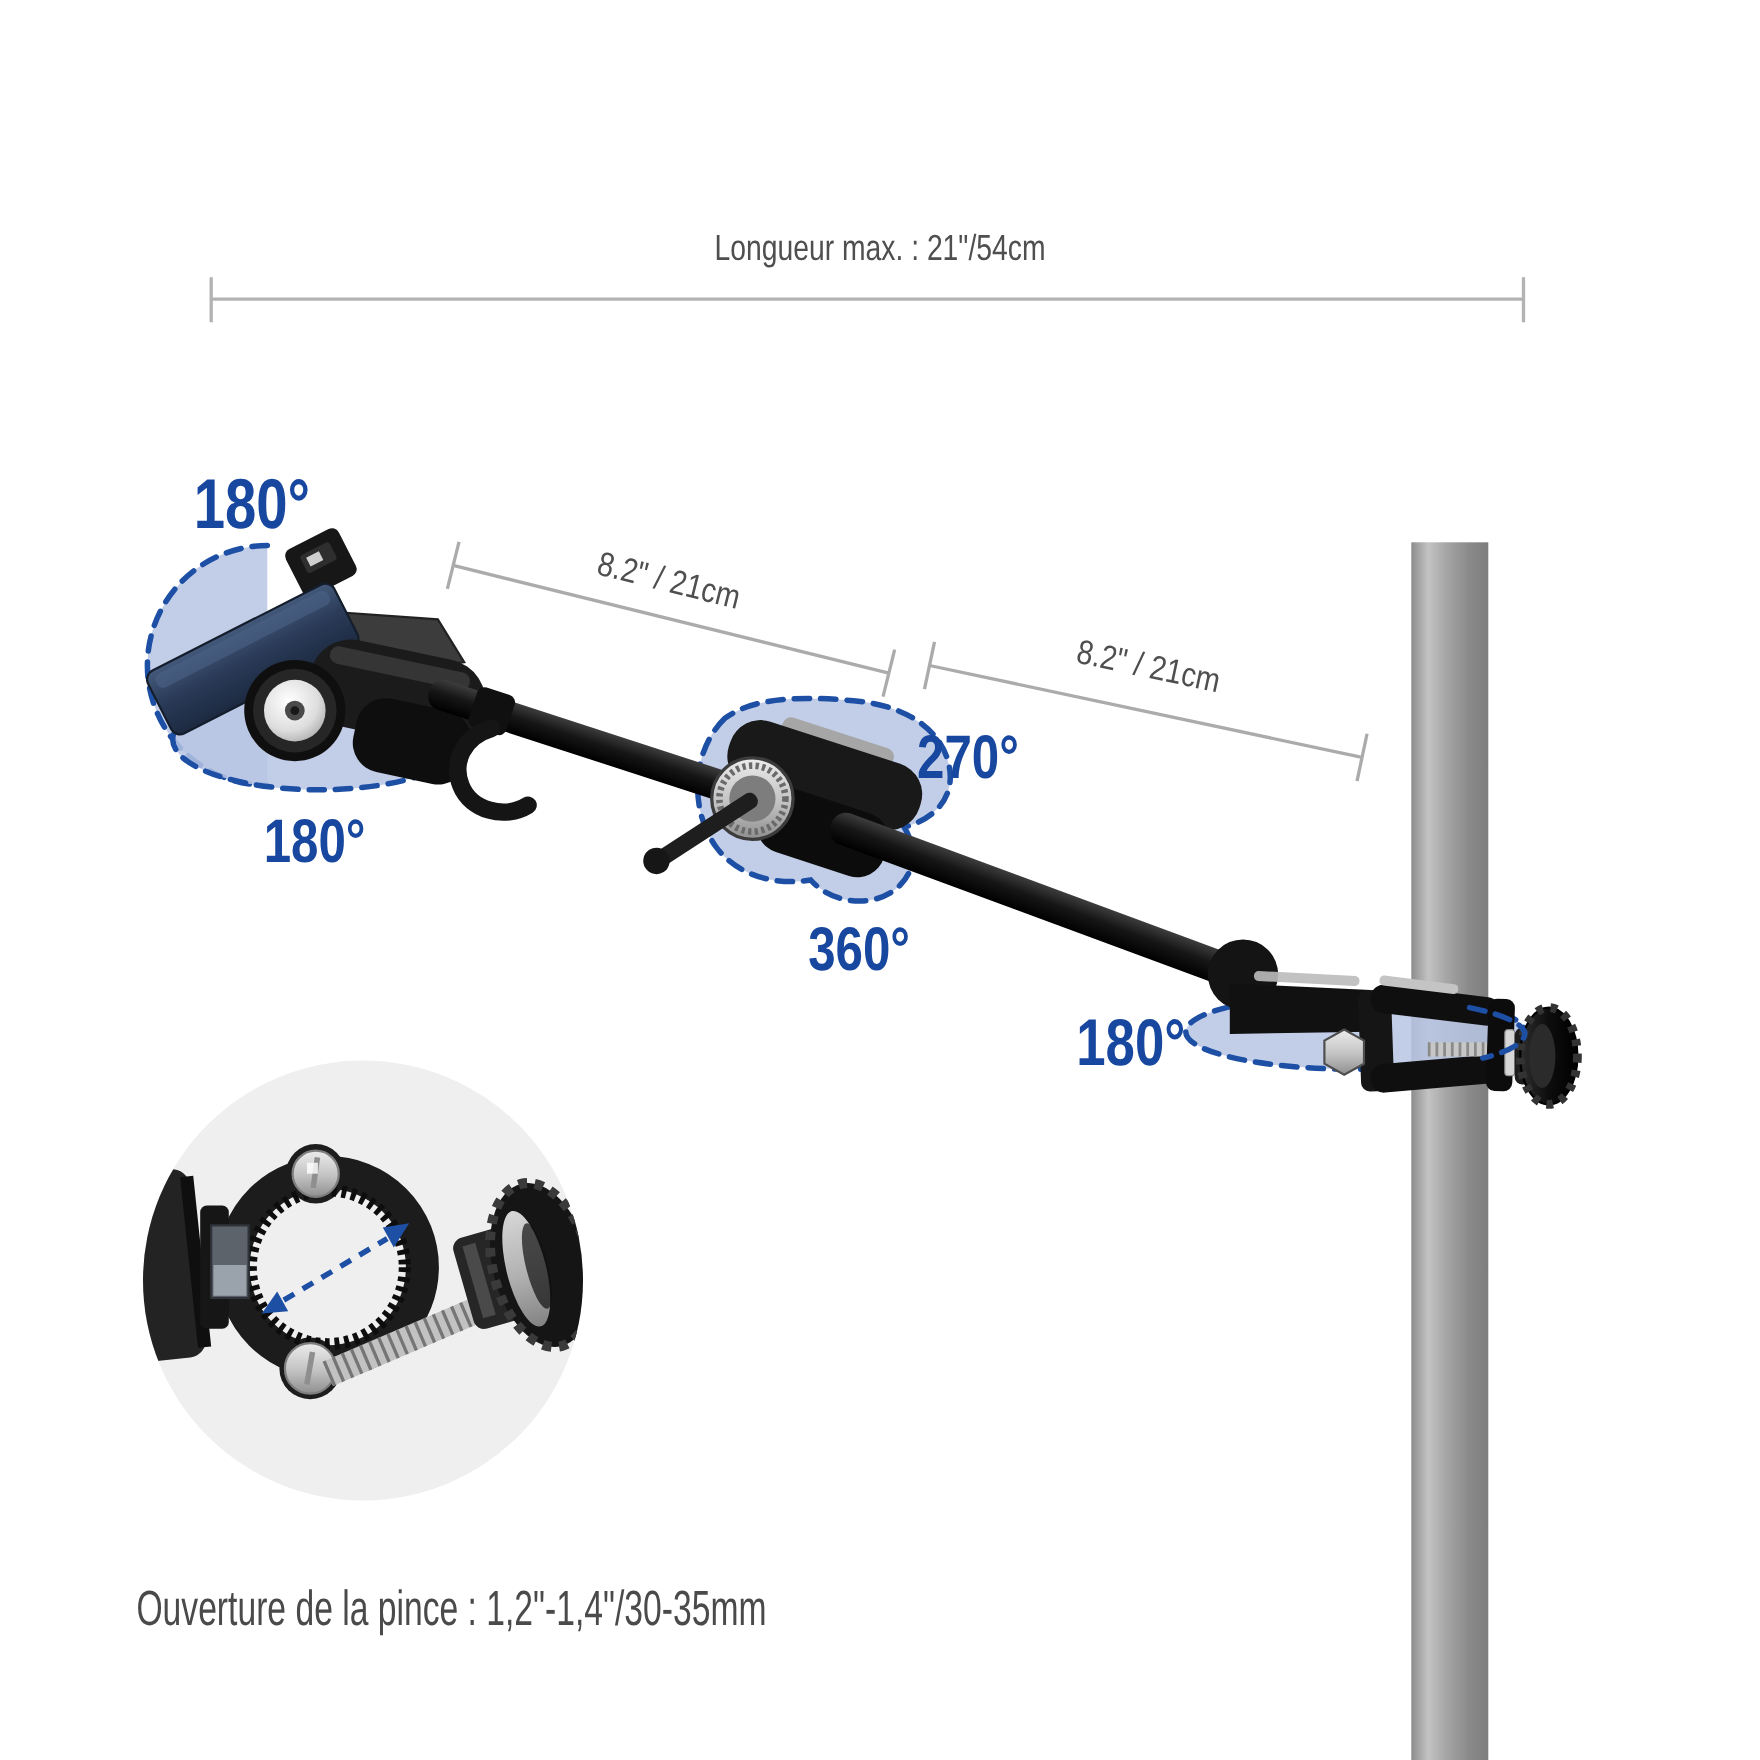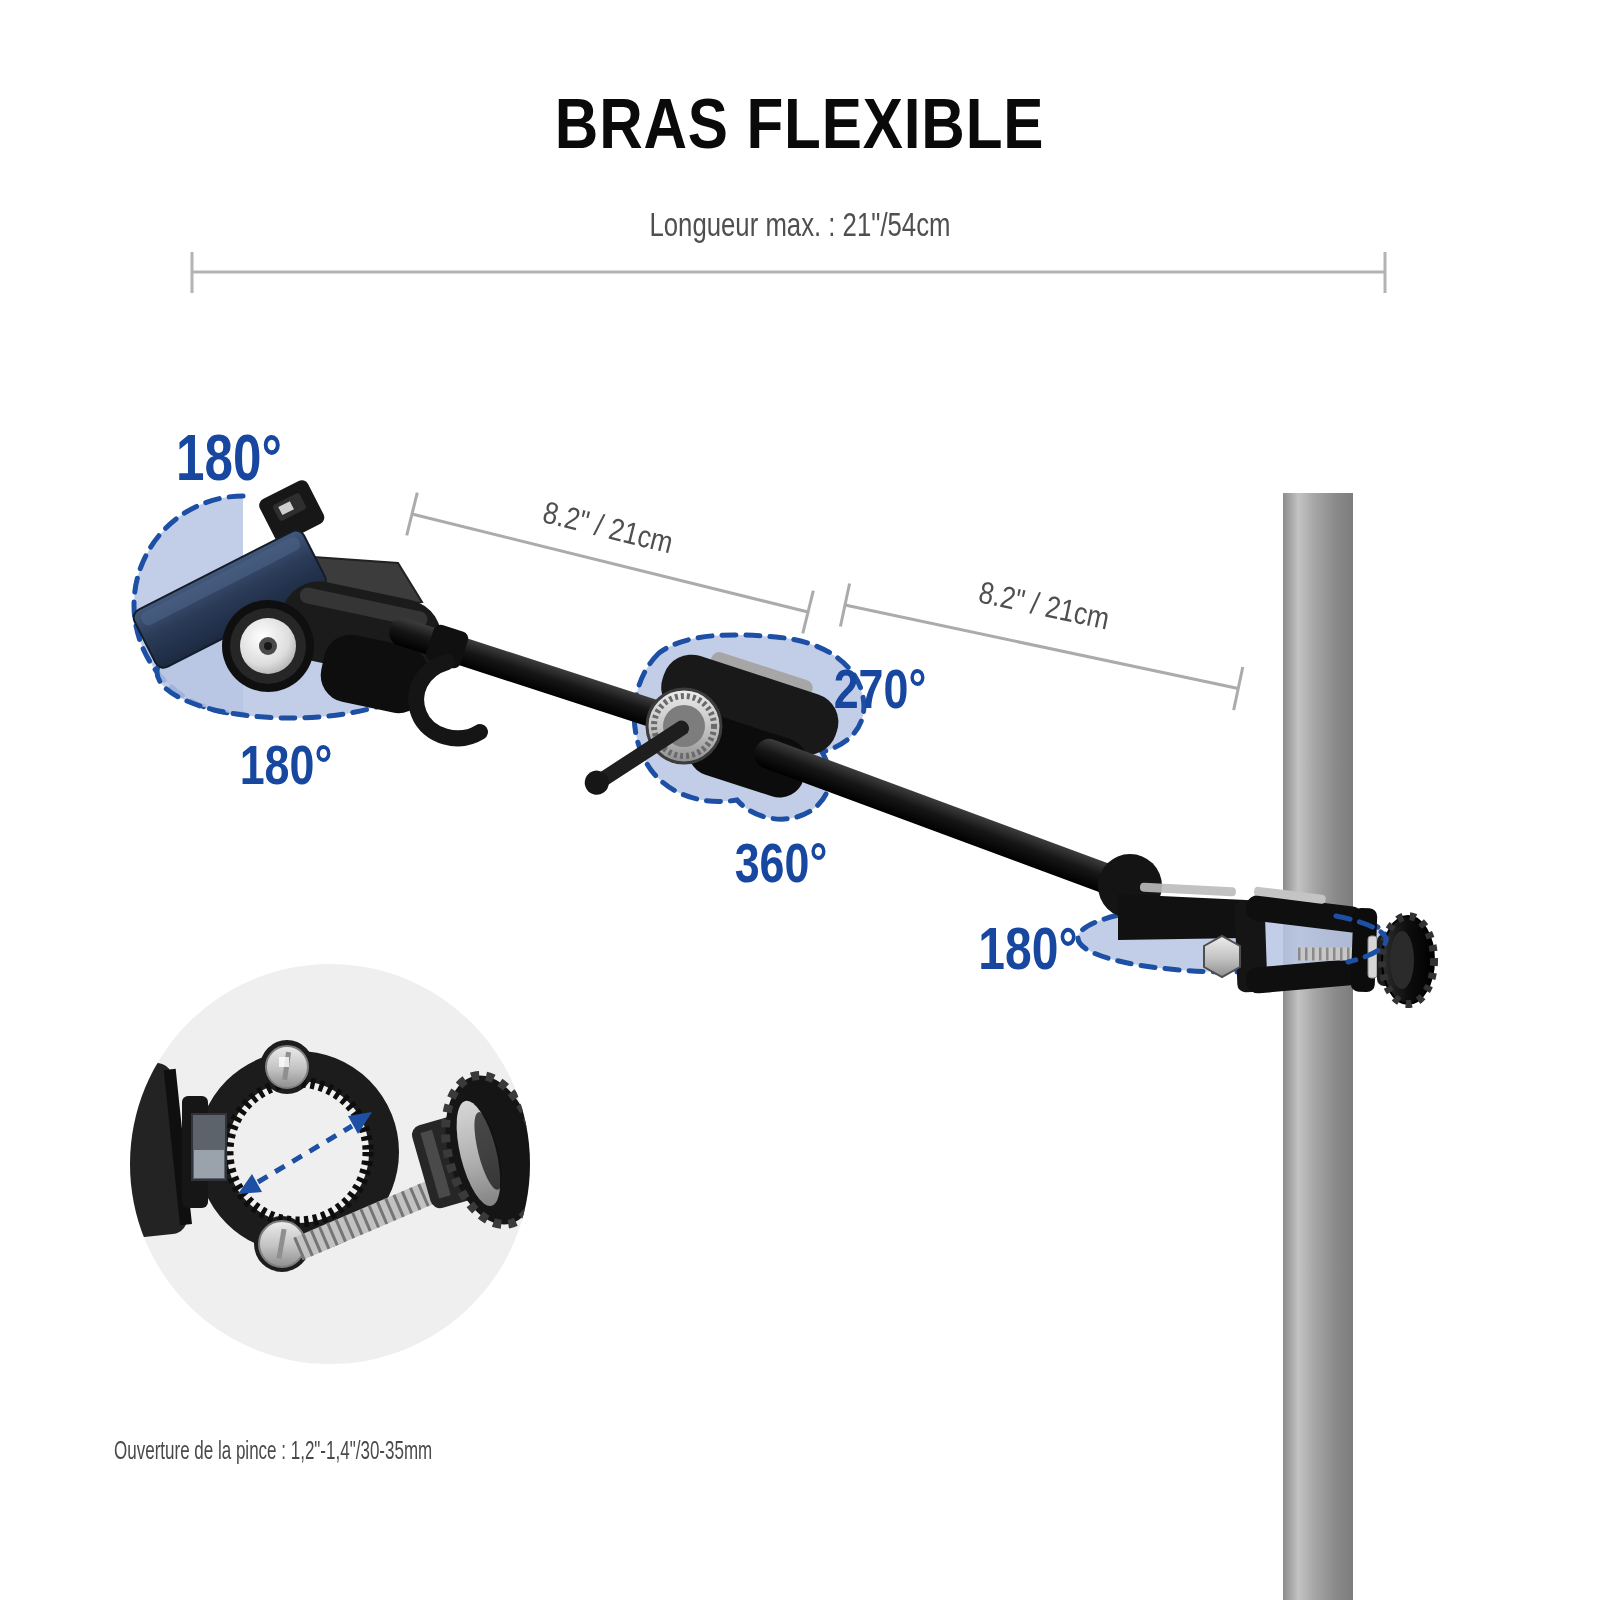--- a/index.html
+++ b/index.html
@@ -15,21 +15,21 @@
   .angle{position:absolute;color:#17479e;font-weight:bold;white-space:nowrap;
          transform:translate(-50%,-50%) scaleX(.8);}
   .angle.a1{left:229px;top:458px;font-size:64px;}
   .angle.a2{left:286px;top:764px;font-size:56px;}
   .angle.a3{left:880px;top:688px;font-size:56px;}
   .angle.a4{left:781px;top:862px;font-size:56px;}
   .angle.a5{left:1028px;top:948px;font-size:60px;}
   .dim{position:absolute;color:#4f4f4f;font-size:31px;white-space:nowrap;}
   .dim.d1{left:608px;top:528px;transform:translate(-50%,-50%) rotate(13.9deg) scaleX(.85);}
   .dim.d2{left:1044px;top:606px;transform:translate(-50%,-50%) rotate(12deg) scaleX(.85);}
-  .note{position:absolute;left:114px;top:1436px;font-size:25px;color:#4a4a4a;white-space:nowrap;text-align:center;}
+  .note{position:absolute;left:124px;top:1436px;font-size:45px;color:#4a4a4a;white-space:nowrap;text-align:center;}
   .note .sq{display:inline-block;transform:scaleX(.68);transform-origin:left center;}
 </style>
 </head>
 <body>
 
 <div class="canvas">
 
   <svg class="layer" width="1600" height="1600" viewBox="0 0 1600 1600">
     <defs>
       <linearGradient id="poleGrad" x1="0" y1="0" x2="1" y2="0">
@@ -235,23 +235,20 @@
         </g>
         <g>
           <line x1="258" y1="1182" x2="352" y2="1126" stroke="#1d4fa5" stroke-width="5" stroke-dasharray="11 9"></line>
           <polygon points="238,1194 262,1192 252,1174" fill="#1d4fa5"></polygon>
           <polygon points="372,1112 358,1134 348,1116" fill="#1d4fa5"></polygon>
         </g>
       </g>
     </g>
   </svg>
 
-  <div class="title">
-    <span class="sq">BRAS FLEXIBLE</span>
-  </div>
   <div class="subtitle">
     <span class="sq">Longueur max. : 21"/54cm</span>
   </div>
 
   <div class="angle a1">180°</div>
   <div class="angle a2">180°</div>
   <div class="angle a3">270°</div>
   <div class="angle a4">360°</div>
   <div class="angle a5">180°</div>
 

